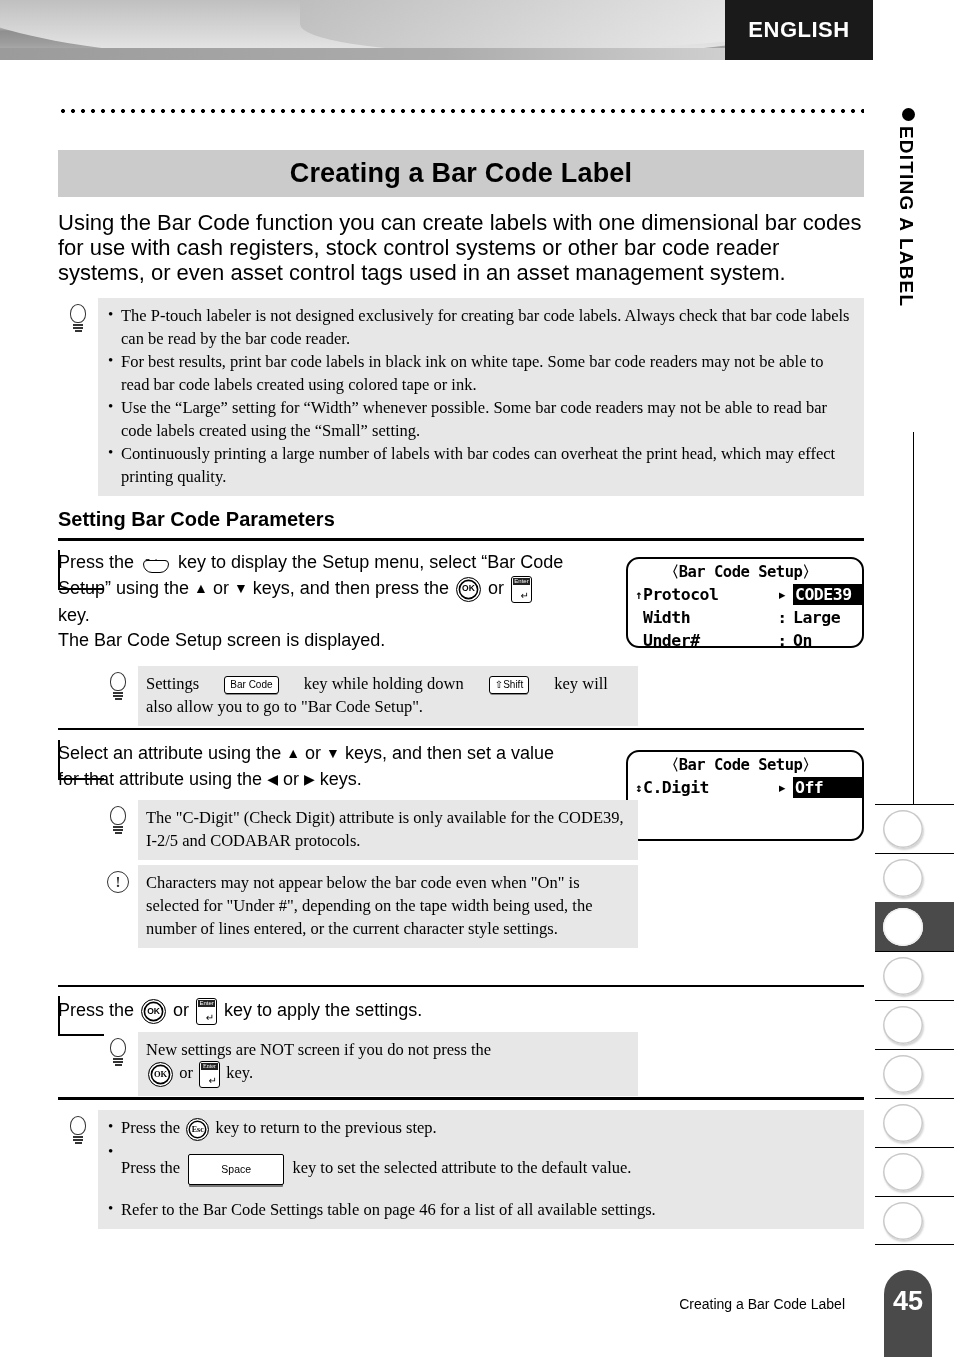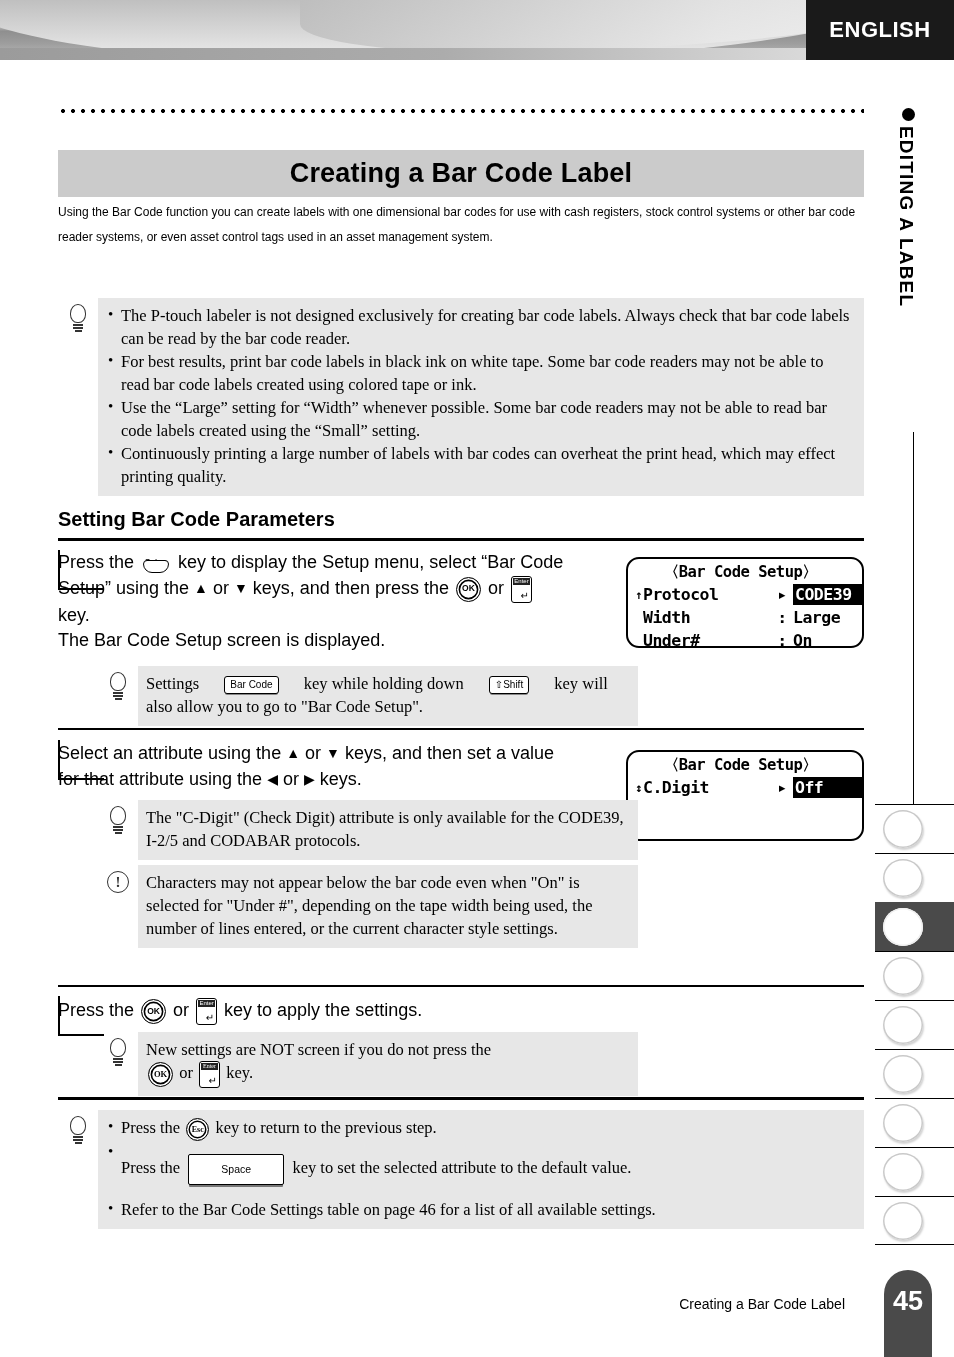--- a/index.html
+++ b/index.html
@@ -7,21 +7,21 @@
   body {
     width:954px; height:1357px;
     background:#ffffff;
     font-family:"Liberation Sans", sans-serif;
     position:relative;
     overflow:hidden;
   }
 
   
   .header {
-    position:absolute; left:0; top:0; width:954px; height:60px;
+    position:absolute; left:0; top:0; width:873px; height:60px;
   }
   .hdr-grad {
     position:absolute; left:0; top:0; width:806px; height:60px;
     background:linear-gradient(to bottom,
         #9a9a9a 0%, #a4a4a4 26%, #b6b6b6 45%, #8f8f8f 52%,
         #9d9d9d 72%, #b0b0b0 88%, #cfcfcf 100%);
     overflow:hidden;
   }
   .hdr-swoosh {
     position:absolute; left:-40px; top:-86px; width:980px; height:150px;
@@ -90,22 +90,22 @@
     position:absolute; left:58px; top:90px; width:806px; height:47px;
     background:#cbcbcb;
     display:flex; align-items:center; justify-content:center;
   }
   .title-bar h1 {
     margin:0; font-size:27px; font-weight:bold; color:#000;
     letter-spacing:.2px;
   }
 
   .intro {
-    position:absolute; left:58px; top:140px; width:806px;
-    font-size:12px; line-height:25px; color:#000;
+    position:absolute; left:58px; top:150px; width:806px;
+    font-size:22px; line-height:25px; color:#000;
   }
 
   
   .note {
     position:absolute;
     display:flex; align-items:flex-start;
   }
   .note .icon-col {
     width:40px; flex:0 0 40px;
     display:flex; justify-content:center; padding-top:6px;

